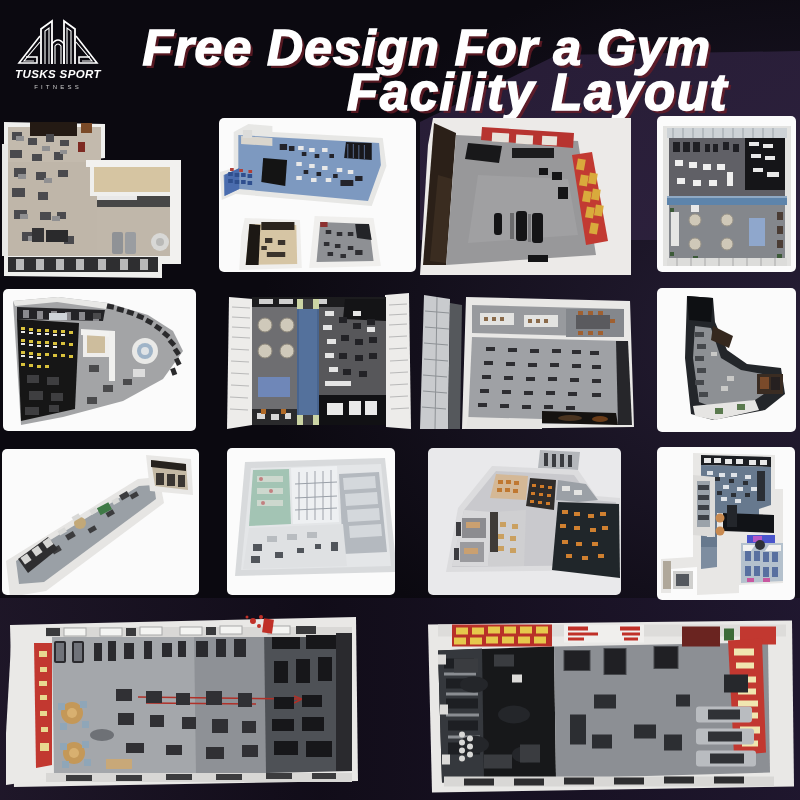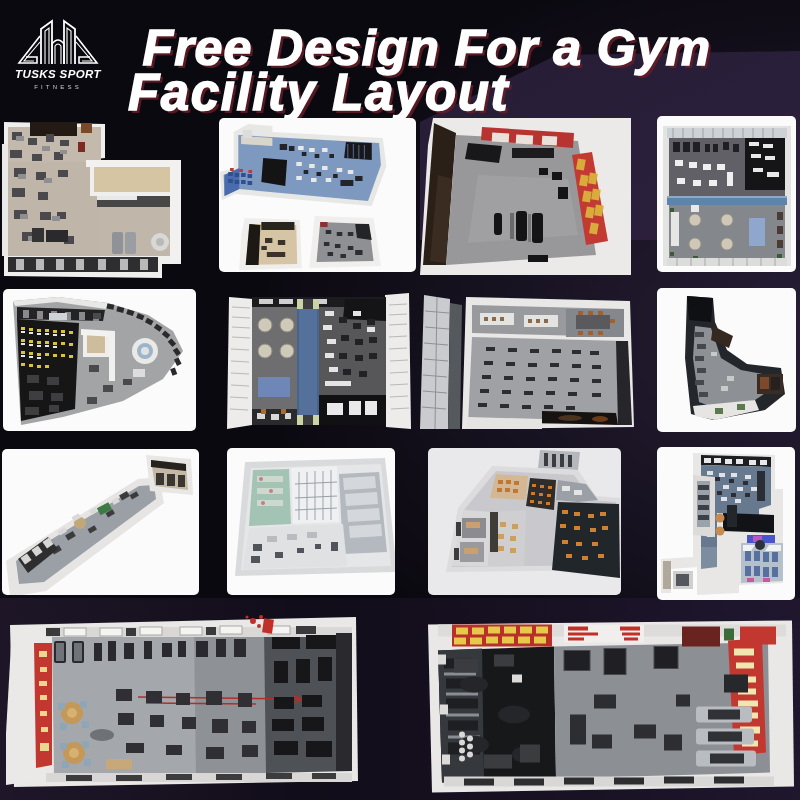--- a/index.html
+++ b/index.html
@@ -4,21 +4,21 @@
 <style>
 html,body{margin:0;padding:0;}
 body{width:800px;height:800px;overflow:hidden;background:#0b0910;font-family:"Liberation Sans",sans-serif;position:relative;}
 .abs{position:absolute;}
 #glow1{left:0;top:0;width:800px;height:800px;background:radial-gradient(900px 620px at 102% 42%, rgba(82,63,114,0.40), rgba(82,63,114,0.0) 62%);}
 #glow2{left:0;top:0;width:800px;height:800px;background:radial-gradient(500px 400px at -2% 100%, rgba(70,52,100,0.35), rgba(70,52,100,0.0) 60%);}
 #band{left:0;top:0;width:800px;height:800px;background:linear-gradient(155deg,#231931 0%,#352847 100%);clip-path:polygon(420px 122px,557px 55px,800px 51px,800px 240px,420px 240px);}
 #botband{left:0;top:598px;width:800px;height:202px;background:linear-gradient(90deg,#1f1729 0%,#120d1a 40%,#211831 100%);opacity:.9;}
 .card{position:absolute;background:#fbfbfb;border-radius:5px;}
 #t1{position:absolute;left:111px;top:19px;width:600px;font-size:50px;letter-spacing:1px;text-align:right;white-space:nowrap;}
-#t2{position:absolute;left:128px;top:63px;width:600px;font-size:51px;letter-spacing:1.6px;text-align:left;white-space:nowrap;}
+#t2{position:absolute;left:128px;top:63px;width:600px;font-size:51px;letter-spacing:1.6px;text-align:right;white-space:nowrap;}
 .ttl{color:#fff;font-weight:bold;font-style:italic;font-family:"Liberation Sans",sans-serif;text-shadow:3px 3px 0 rgba(108,28,38,0.78);-webkit-text-stroke:1.5px #fff;}
 </style>
 </head>
 <body>
 <div id="glow1" class="abs"></div>
 <div id="glow2" class="abs"></div>
 <div id="band" class="abs"></div>
 <div id="botband" class="abs"></div>
 
 <div id="t1" class="ttl">Free Design For a Gym</div>

